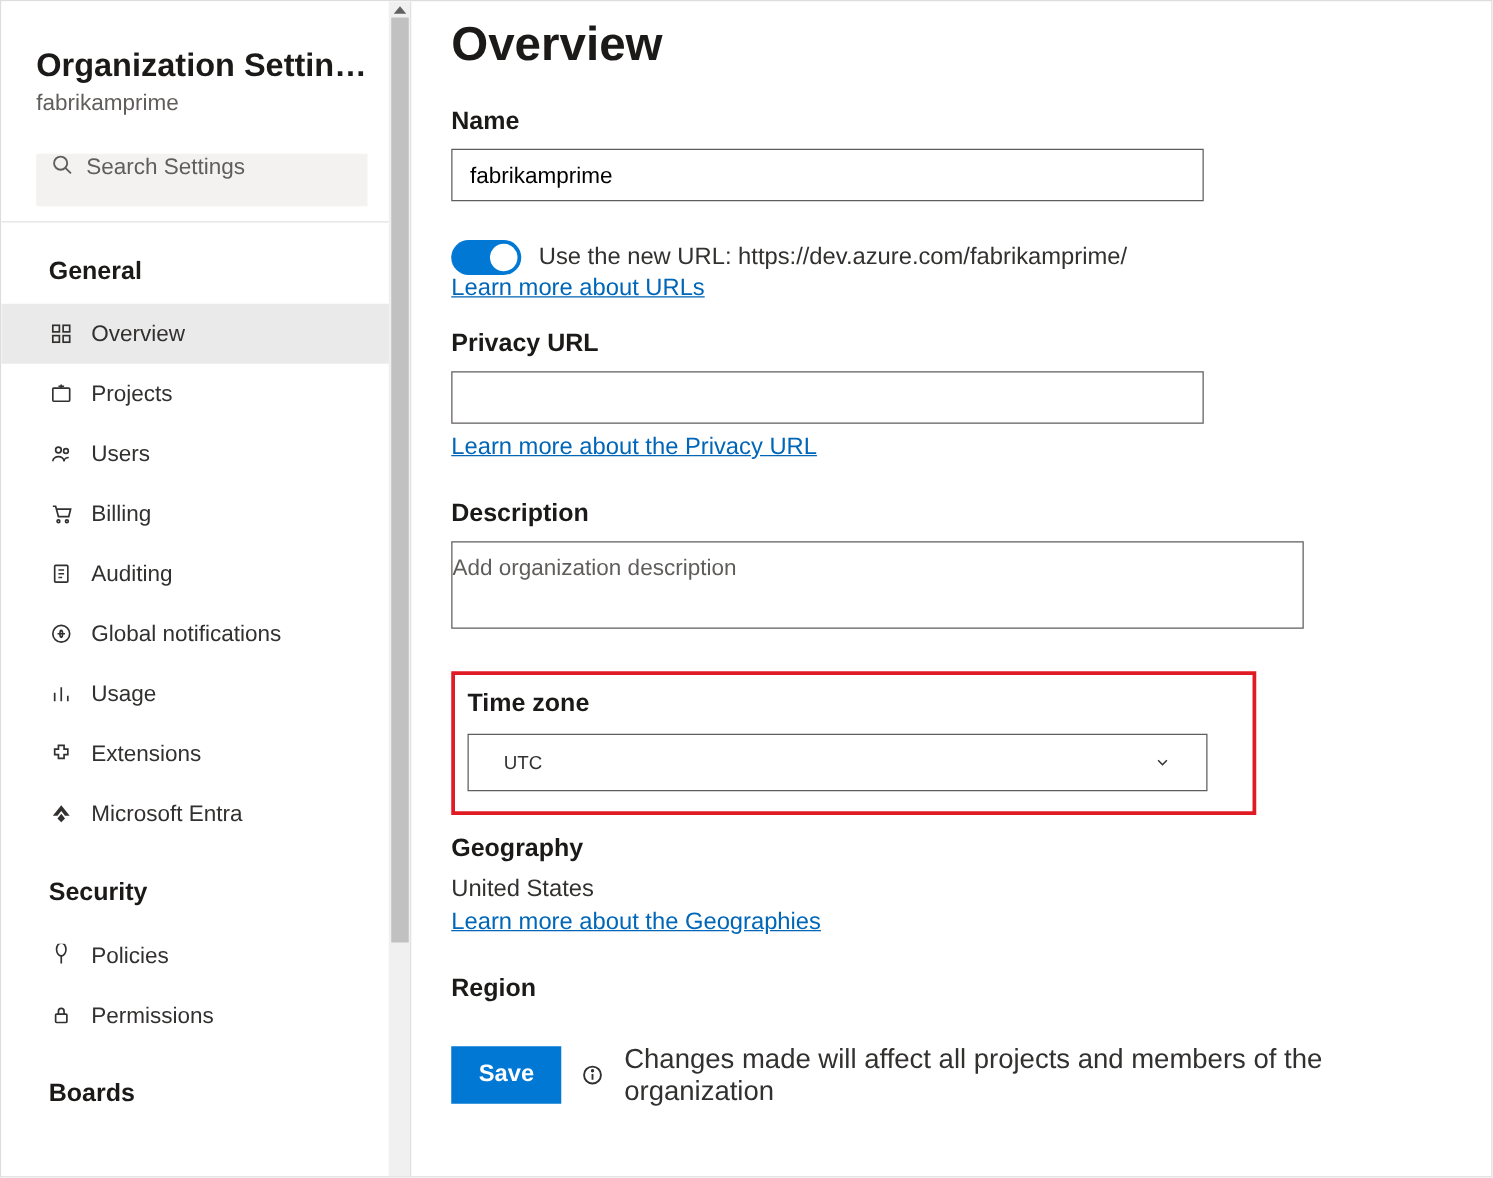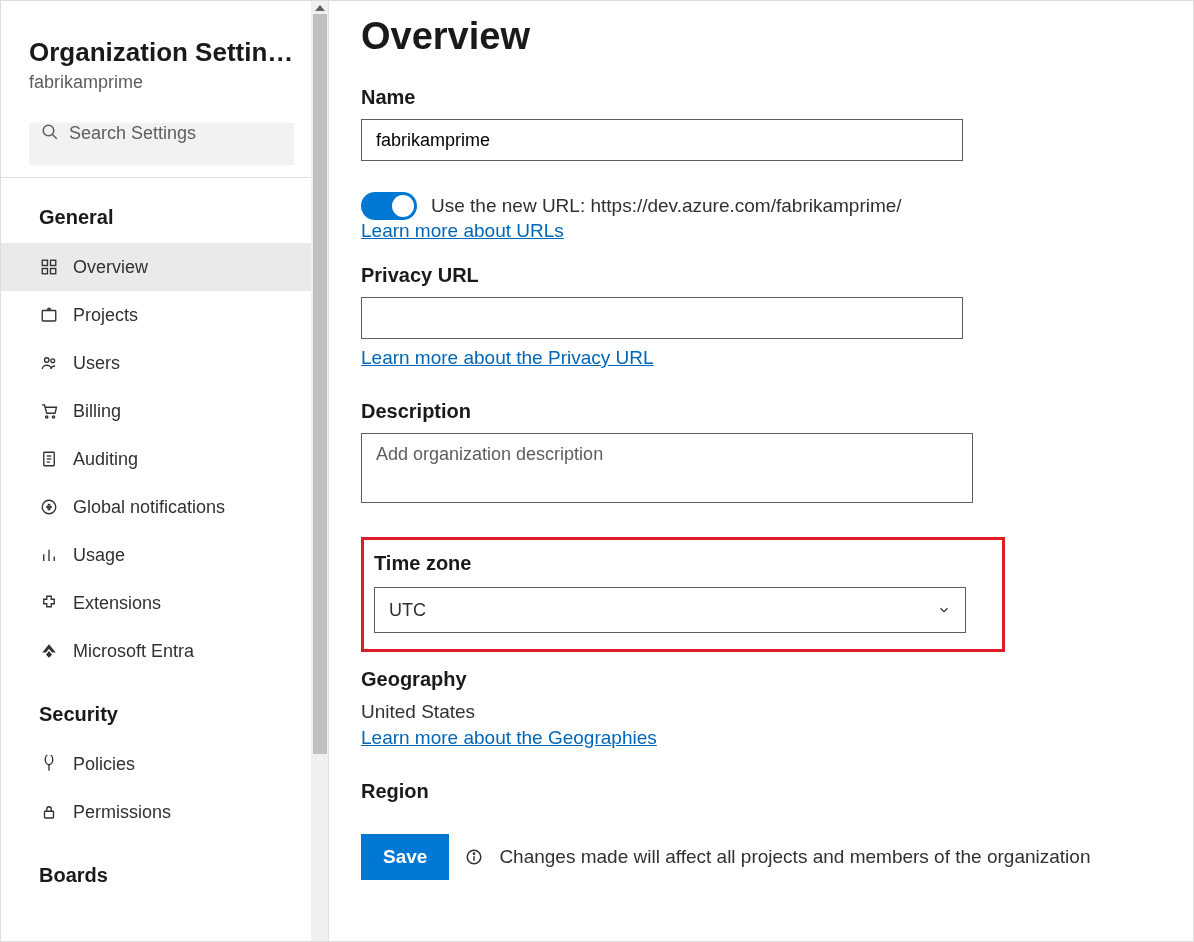--- a/index.html
+++ b/index.html
@@ -136,24 +136,24 @@
     .text-input {
       width: 602px;
       height: 42px;
       border: 1px solid #605e5c;
       padding: 0 14px;
       font-size: 18px;
       font-family: inherit;
       outline: none;
     }
     .textarea {
-      width: 612px;
+      width: 682px;
       height: 70px;
       border: 1px solid #605e5c;
-      padding: 10px 14px;
+      padding: 10px 0;
       font-size: 18px;
       font-family: inherit;
       resize: none;
       outline: none;
     }
     .textarea::placeholder { color: #605e5c; }
     .toggle-row {
       display: flex;
       align-items: center;
       margin-top: 26px;
@@ -196,22 +196,22 @@
       margin-bottom: 16px;
     }
     .highlight-box .field-label { font-size:20px; margin-bottom:12px; }
     .select-box {
       width: 592px;
       height: 46px;
       border: 1px solid #605e5c;
       display: flex;
       align-items: center;
       justify-content: space-between;
-      padding: 0 14px;
-      font-size: 18px;
+      padding: 0 28px;
+      font-size: 15px;
       cursor: pointer;
       background:#fff;
     }
     .chevron-down {
       width: 14px; height: 14px;
     }
     .static-value {
       font-size: 19px;
       margin-top: 8px;
       margin-bottom: 4px;
@@ -231,21 +231,21 @@
       padding: 12px 22px;
       cursor: pointer;
       font-family: inherit;
     }
     .info-icon {
       width: 18px;
       height: 18px;
       flex-shrink:0;
     }
     .save-note {
-      font-size: 19px;
+      font-size: 22px;
     }
   </style>
 </head>
 <body>
 
 <div class="sidebar">
   <div class="sidebar-inner">
     <div class="sidebar-header">
       <div class="sidebar-title">Organization Settin…</div>
       <div class="sidebar-subtitle">fabrikamprime</div>

